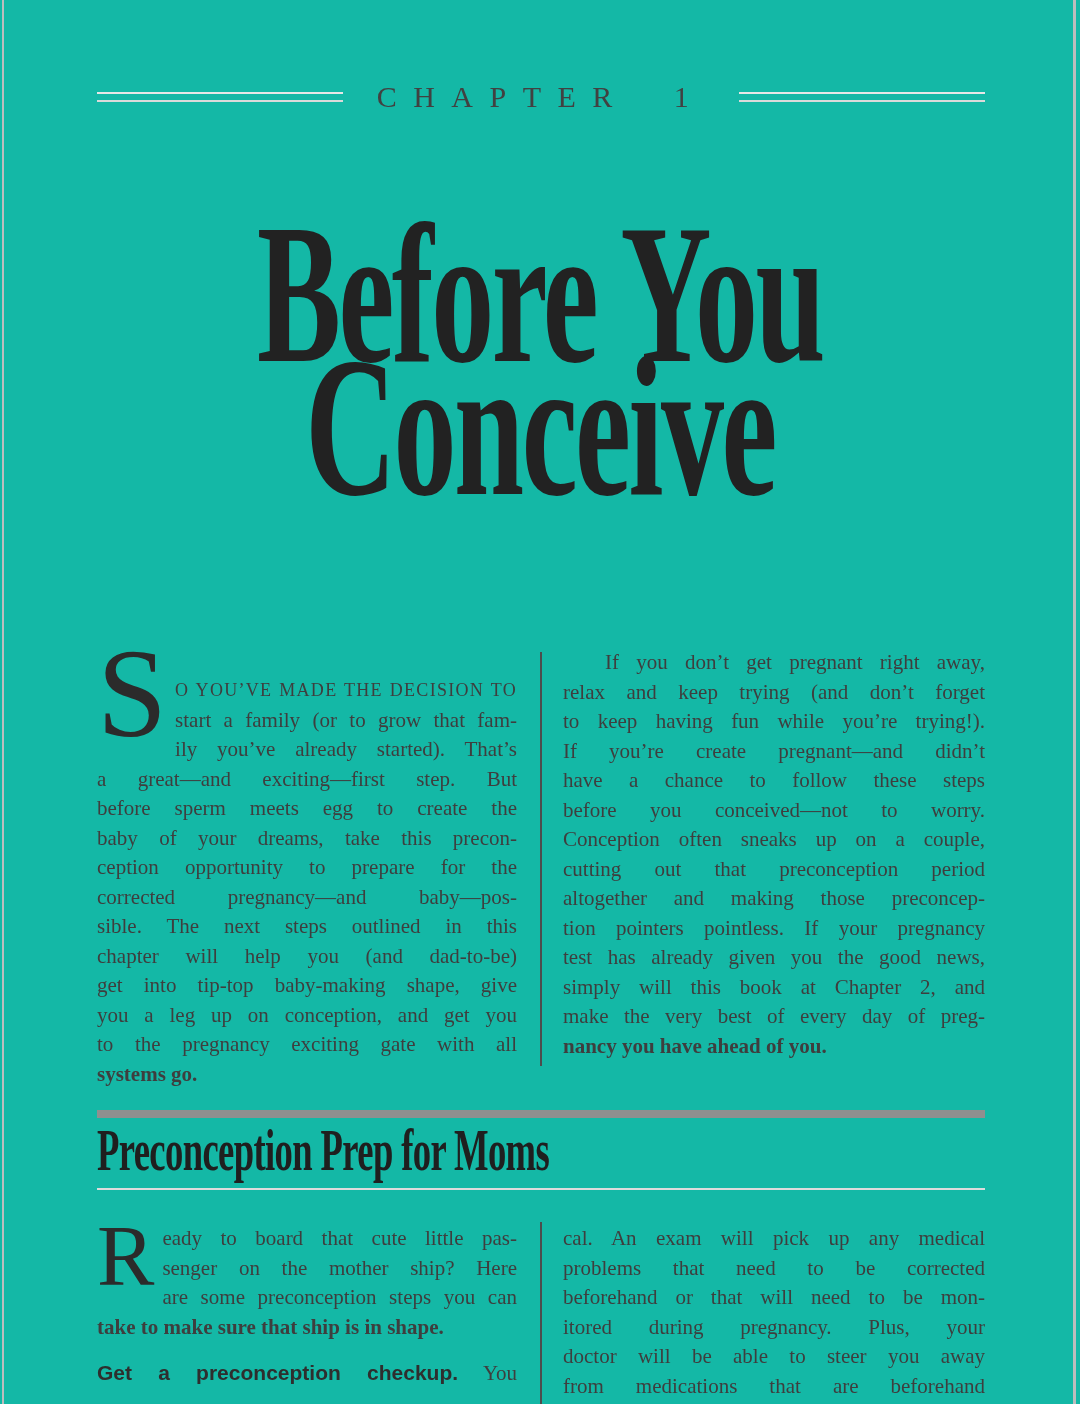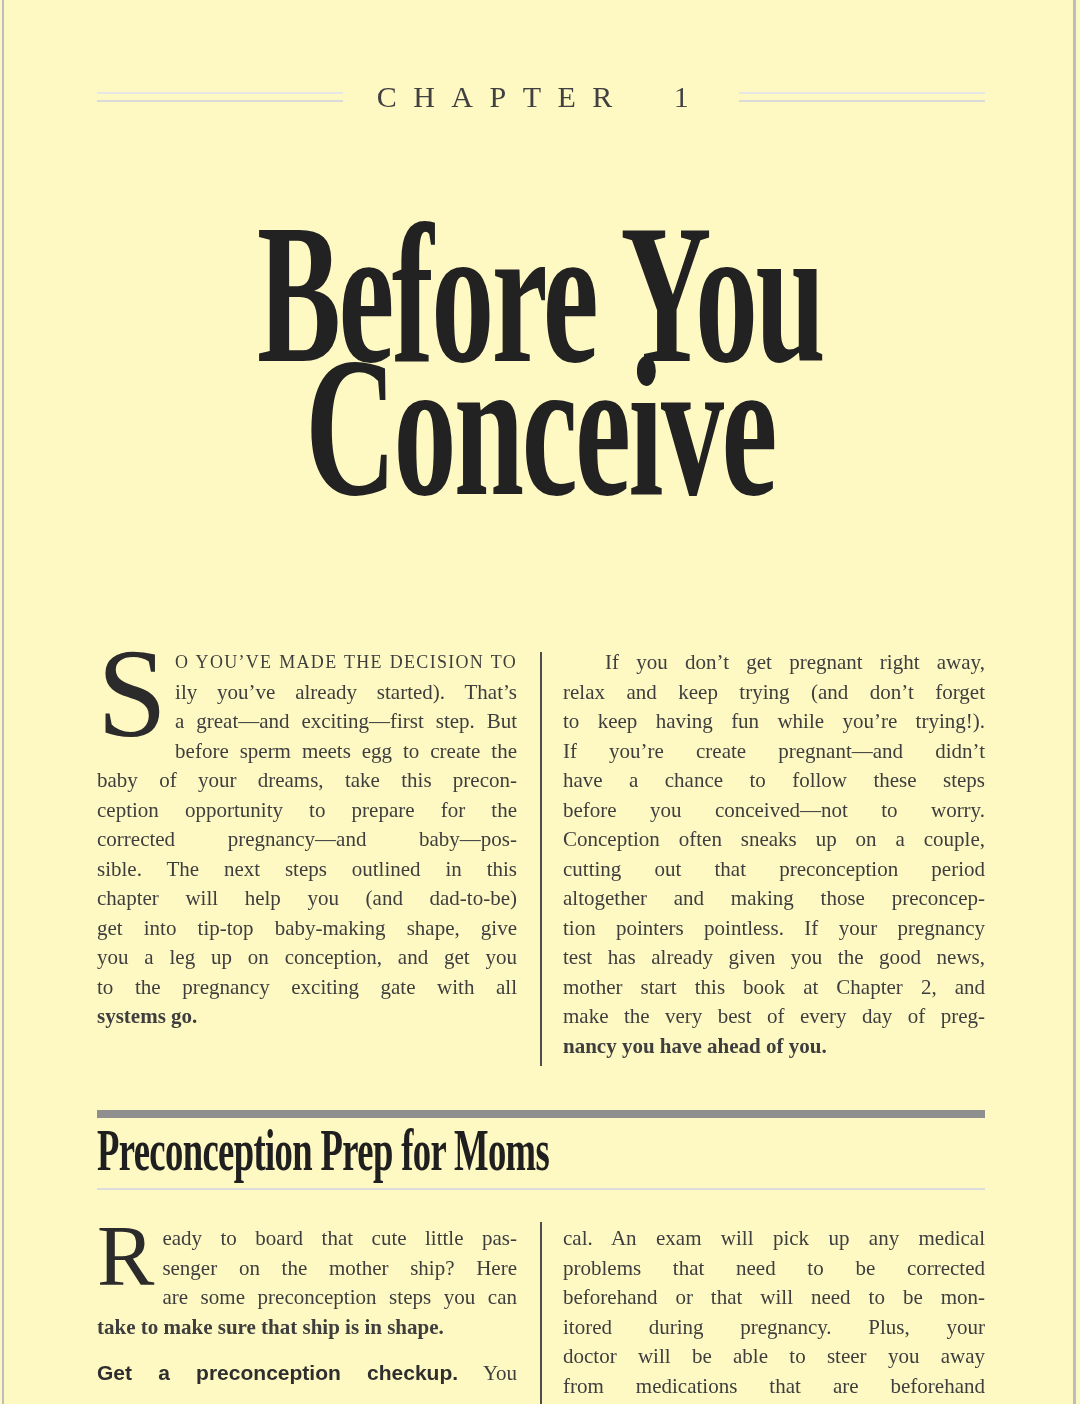--- a/index.html
+++ b/index.html
@@ -5,21 +5,21 @@
   * { margin: 0; padding: 0; box-sizing: border-box; }
   html, body {
     width: 1080px; height: 1404px;
     overflow: hidden;
     background: #ffffff;
     font-family: "Liberation Serif", serif;
   }
   #book-page {
     position: relative;
     width: 1080px; height: 1404px;
-    background: #fef9c3;
+    background: #14b8a6;
     color: #3e3e3e;
   }
   
   .scan-edge { position: absolute; top: 0; height: 100%; background: #bdbdbd; }
   #scan-edge-left  { left: 2px;  width: 2px; }
   #scan-edge-right { left: 1073px; width: 3px; }
 
   
   #chapter-row {
     position: absolute; top: 80px; left: 97px; width: 888px;
@@ -51,21 +51,21 @@
   .cols { position: absolute; left: 97px; width: 888px; display: flex; }
   #intro-cols { top: 648px; }
   #lower-cols { top: 1224px; }
   .col { font-size: 21px; line-height: 29.5px; color: #3e3e3e; }
   .col-left  { width: 420px; }
   .col-right { width: 422px; margin-left: auto; }
 
   .ln { text-align: justify; text-align-last: justify; }
   .ln-last { text-align-last: left; font-weight: bold; }
   .ln-indent { text-indent: 42px; }
-  .ln-caps { font-size: 18px; letter-spacing: 1.3px; }
+  .ln-caps { font-size: 18px; letter-spacing: 1.3px; margin-top: 28px; }
 
   .dropcap {
     float: left; font-weight: normal; color: #2b2b2b;
     margin: 3px 8px 0 0;
   }
   .dropcap-3 { font-size: 126px; line-height: 86px; height: 86px; }
   .dropcap-2 { font-size: 86px;  line-height: 58px; height: 58px; }
 
   
   .col-divider { position: absolute; left: 540px; width: 2px; background: #4d4d4d; }
@@ -117,20 +117,21 @@
   </div>
 
   <div id="title-line1" class="title-line">Before You</div>
   <div id="title-line2" class="title-line">Conceive</div>
 
   <div id="intro-cols" class="cols">
     <div class="col col-left">
       <span class="dropcap dropcap-3">S</span>
       <div>
           <div class="ln ln-caps">O YOU’VE MADE THE DECISION TO</div>
+          <div class="ln">start a family (or to grow that fam-</div>
           <div class="ln">ily you’ve already started). That’s</div>
           <div class="ln">a great—and exciting—first step. But</div>
           <div class="ln">before sperm meets egg to create the</div>
           <div class="ln">baby of your dreams, take this precon-</div>
           <div class="ln">ception opportunity to prepare for the</div>
           <div class="ln">corrected pregnancy—and baby—pos-</div>
           <div class="ln">sible. The next steps outlined in this</div>
           <div class="ln">chapter will help you (and dad-to-be)</div>
           <div class="ln">get into tip-top baby-making shape, give</div>
           <div class="ln">you a leg up on conception, and get you</div>
@@ -144,21 +145,21 @@
           <div class="ln">relax and keep trying (and don’t forget</div>
           <div class="ln">to keep having fun while you’re trying!).</div>
           <div class="ln">If you’re create pregnant—and didn’t</div>
           <div class="ln">have a chance to follow these steps</div>
           <div class="ln">before you conceived—not to worry.</div>
           <div class="ln">Conception often sneaks up on a couple,</div>
           <div class="ln">cutting out that preconception period</div>
           <div class="ln">altogether and making those preconcep-</div>
           <div class="ln">tion pointers pointless. If your pregnancy</div>
           <div class="ln">test has already given you the good news,</div>
-          <div class="ln">mother start this book at Chapter 2, and</div>
+          <div class="ln">simply will this book at Chapter 2, and</div>
           <div class="ln">make the very best of every day of preg-</div>
           <div class="ln ln-last">nancy you have ahead of you.</div>
         </div>
     </div>
   </div>
 
   <div id="divider-top" class="col-divider"></div>
 
   <div id="section-rule-thick"></div>
   <div id="section-heading">Preconception Prep for Moms</div>

